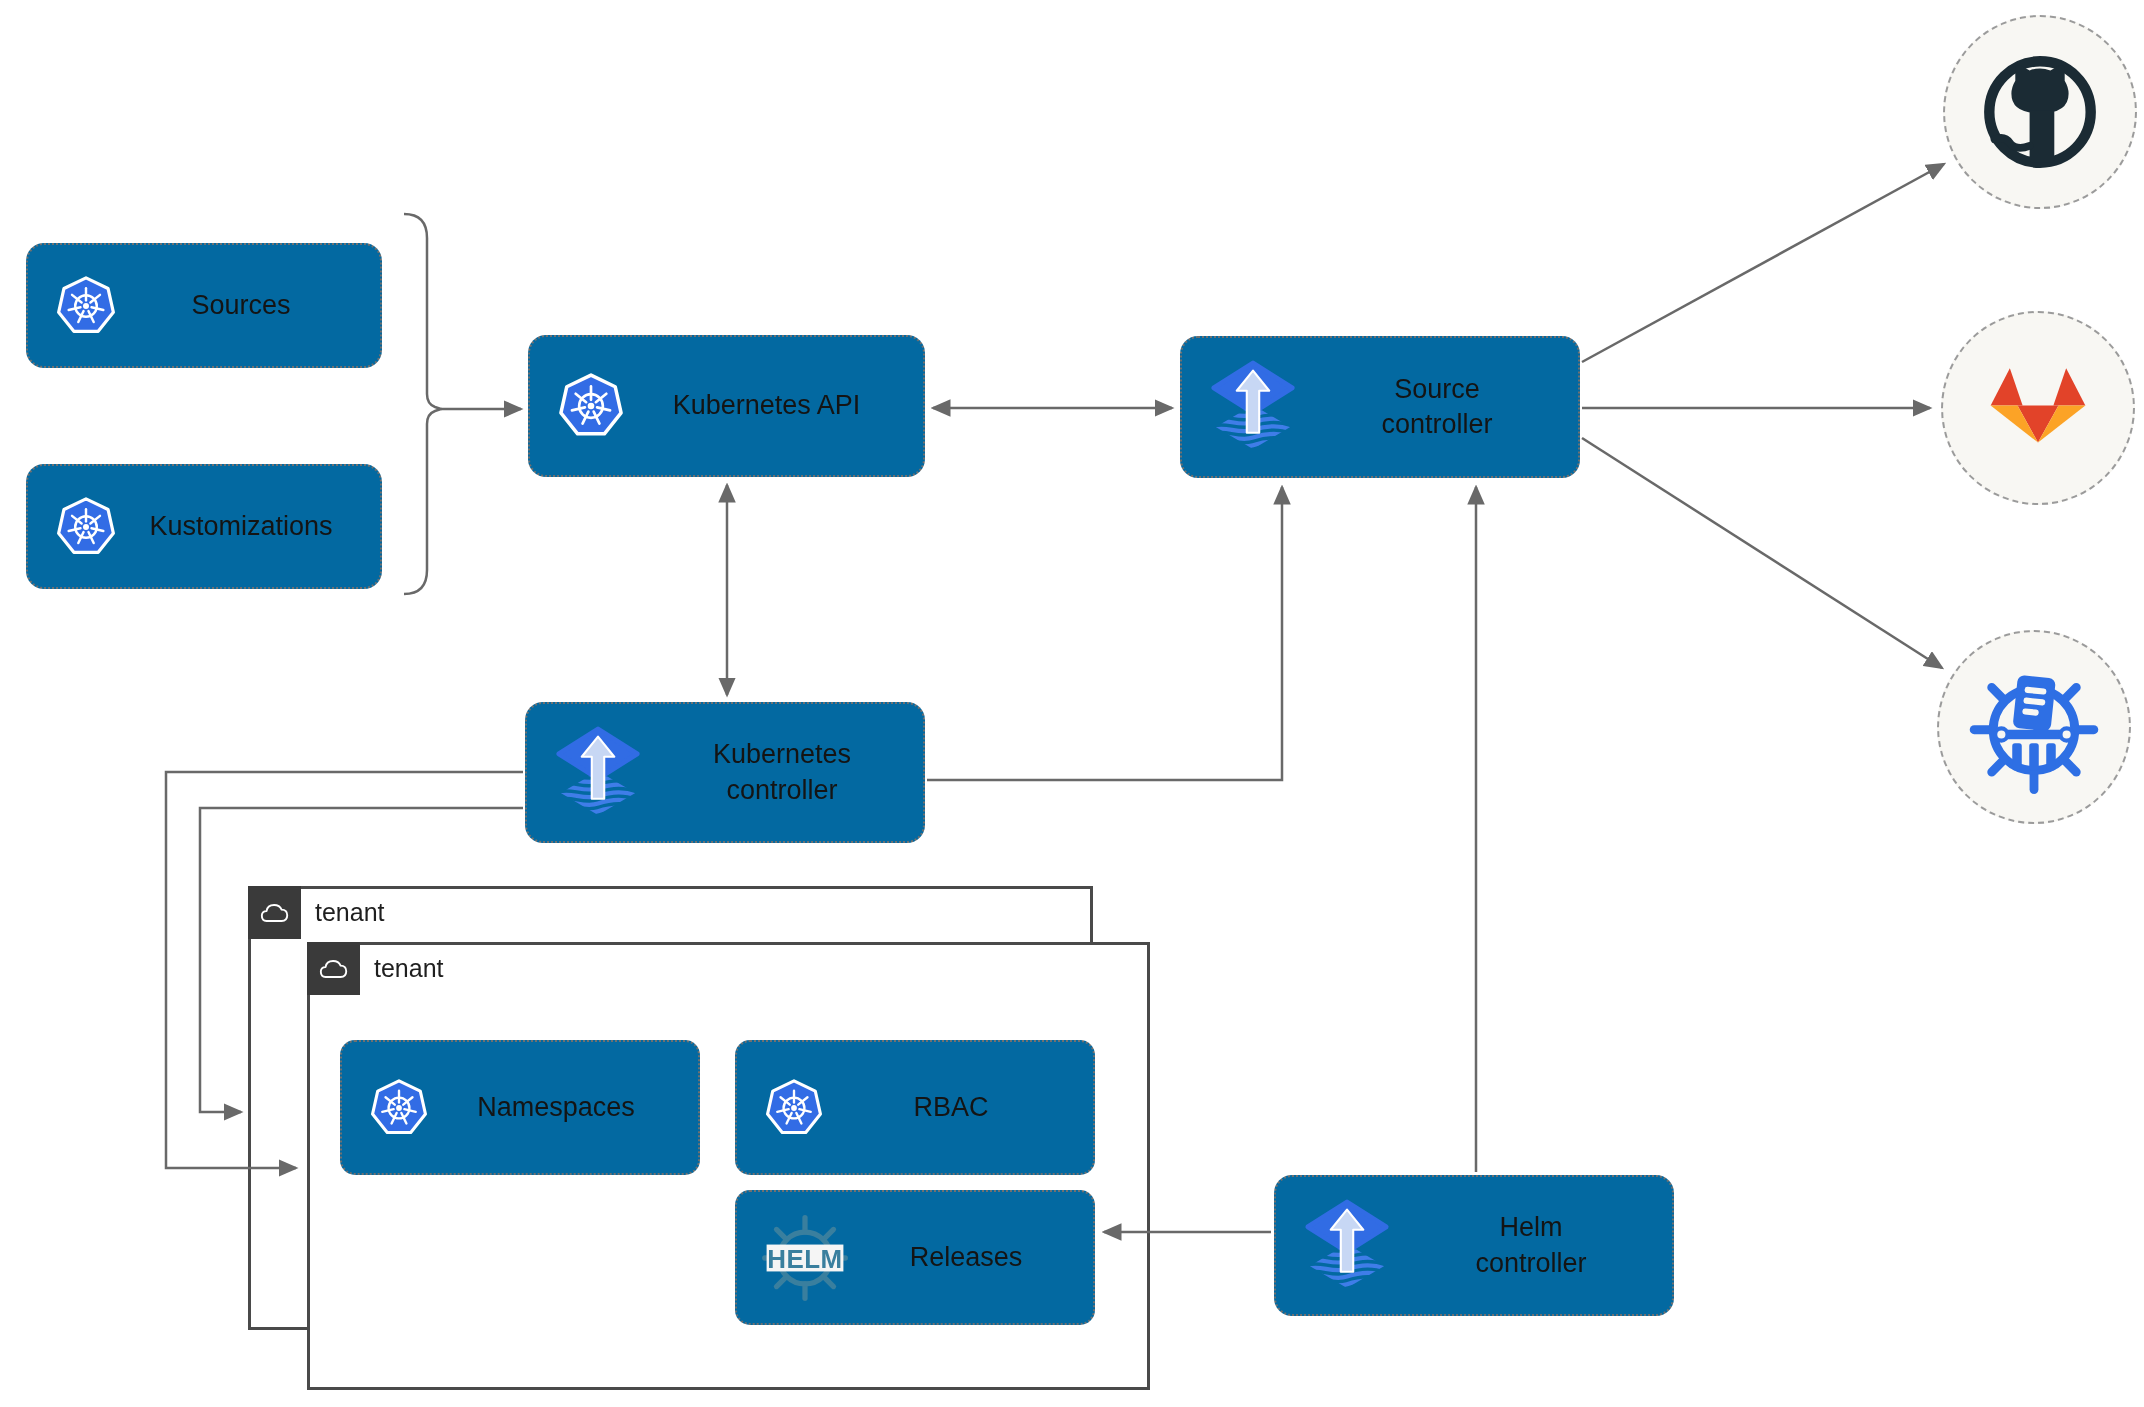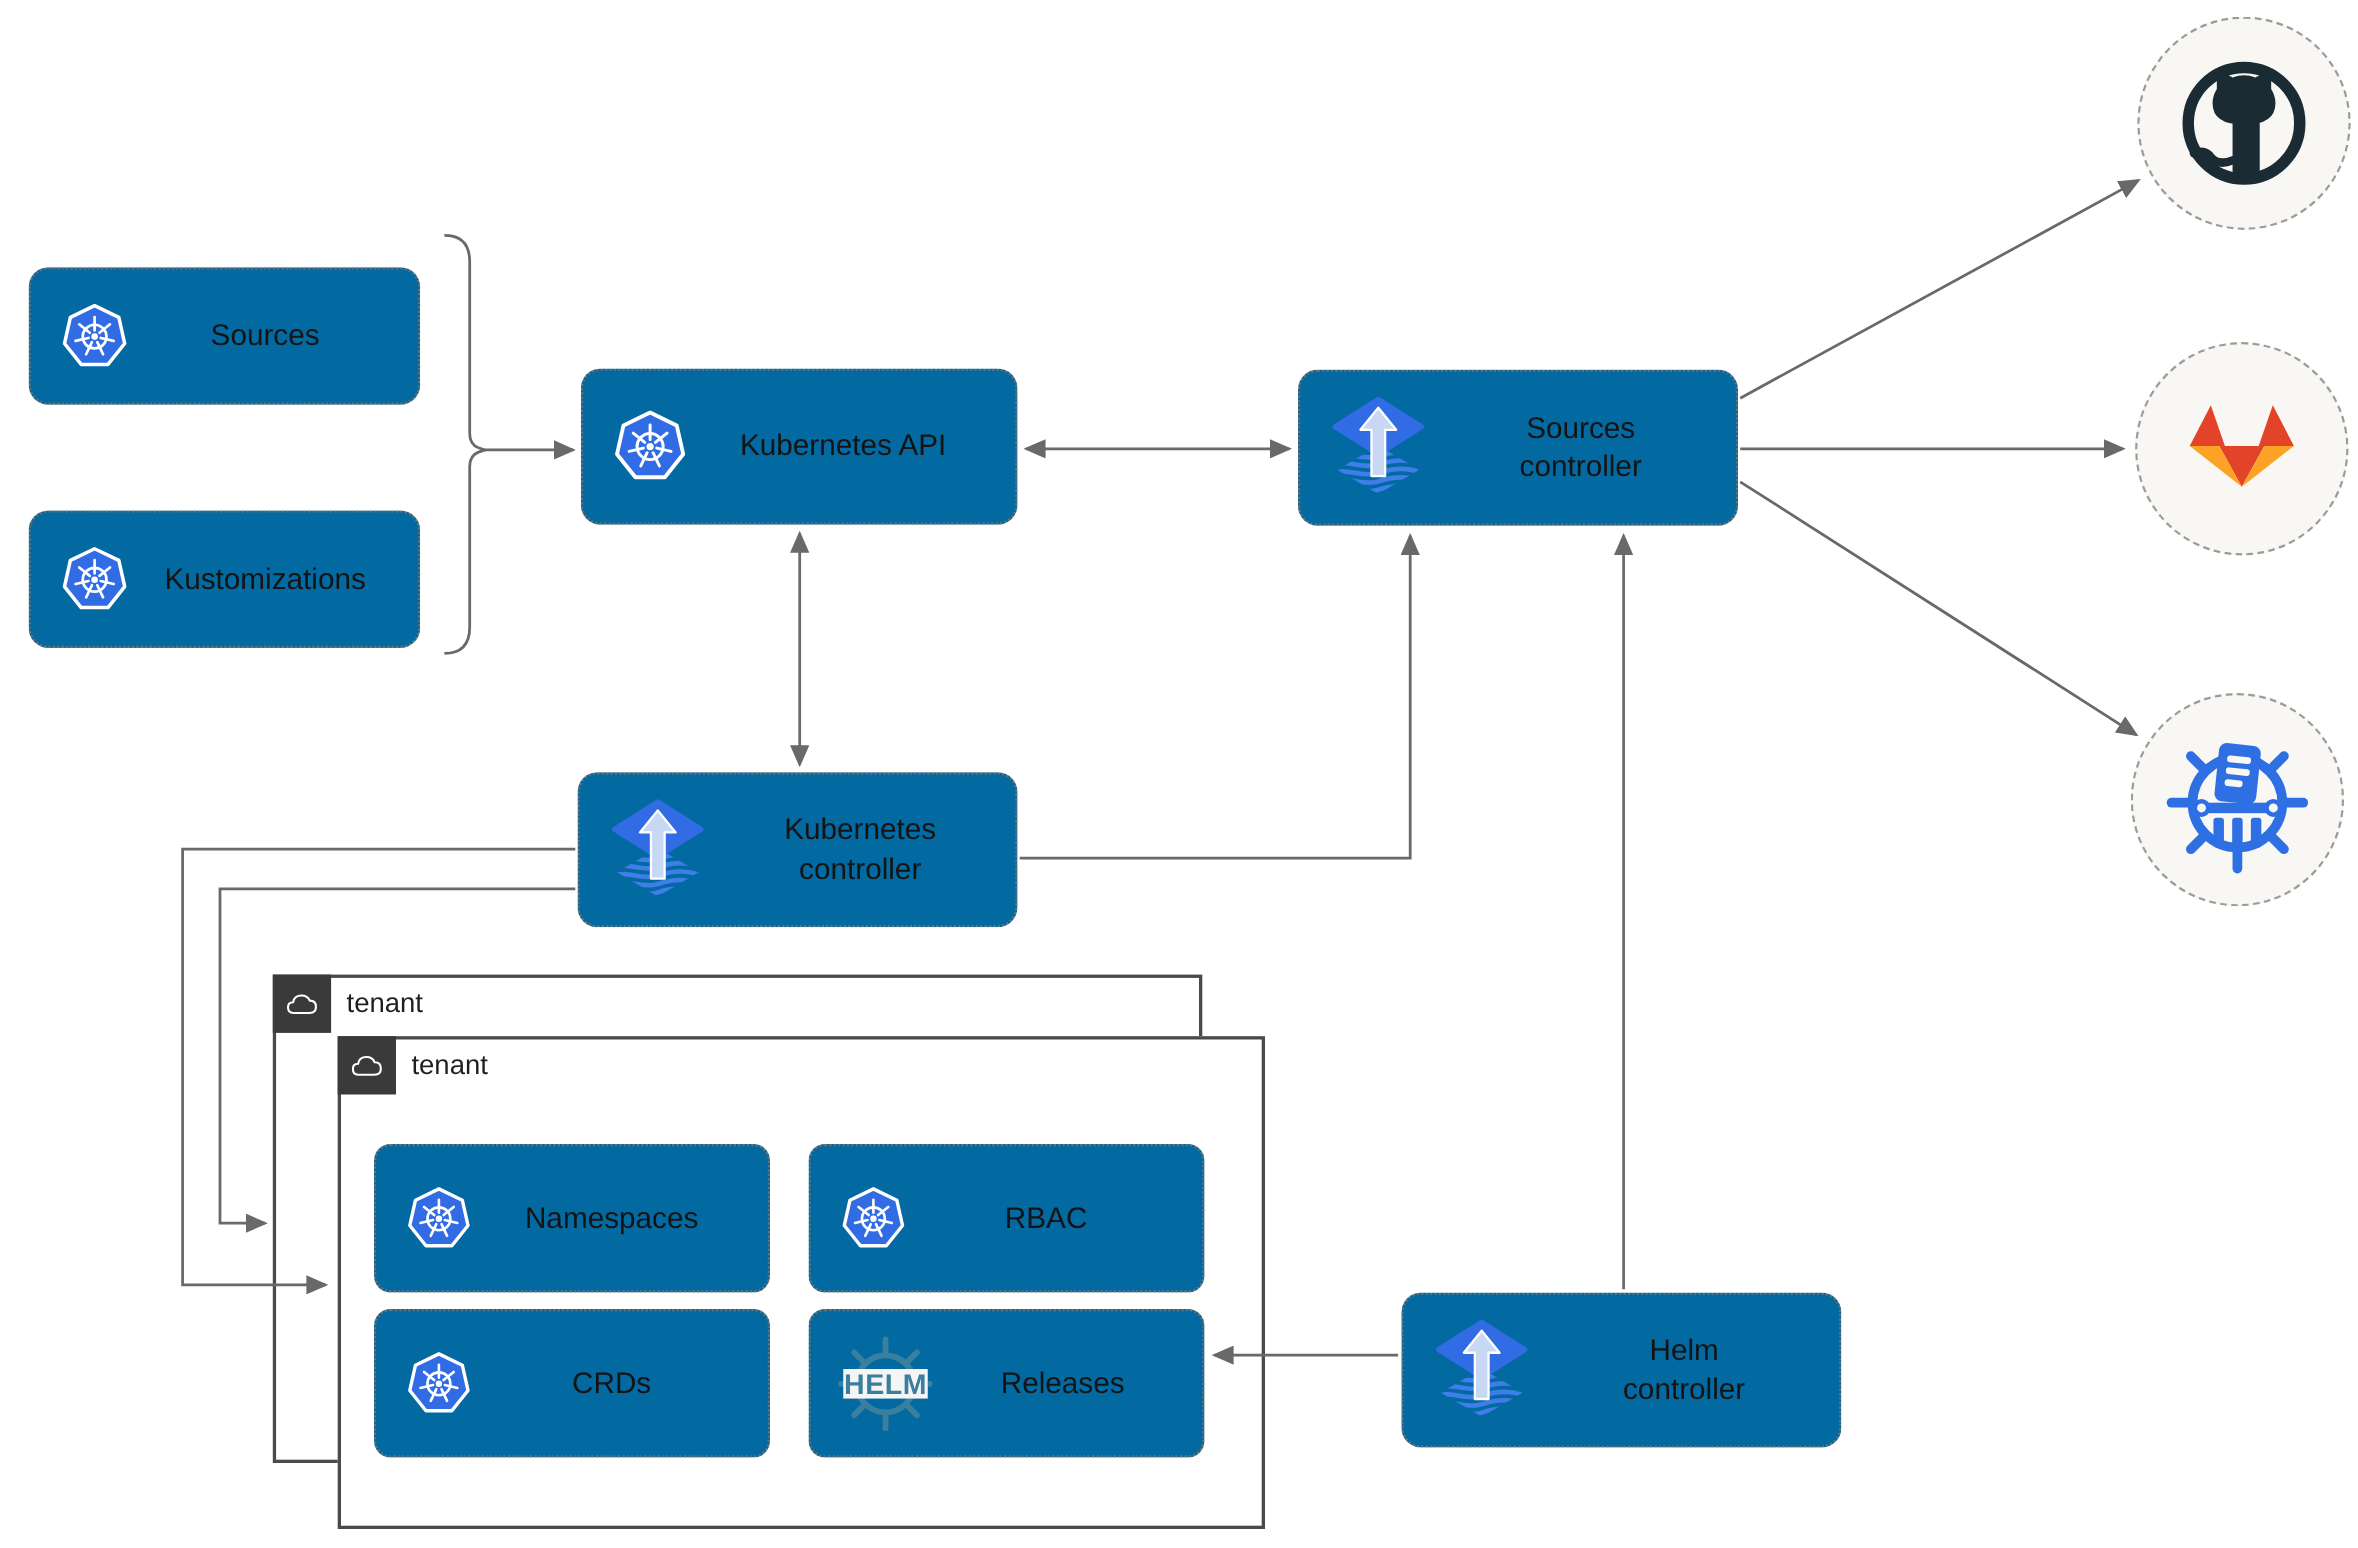--- a/index.html
+++ b/index.html
@@ -164,21 +164,21 @@
     <svg class="nicon" width="66" height="68">
         <use href="#i-k8s"></use>
       </svg>
     <div class="nlabel">Kubernetes API</div>
   </div>
 
   <div class="node" style="left:1180px;top:336px;width:400px;height:142px;">
     <svg class="nicon" width="86" height="96">
         <use href="#i-flux"></use>
       </svg>
-    <div class="nlabel two-line">Sources controller</div>
+    <div class="nlabel two-line">Source controller</div>
   </div>
 
   <div class="node" style="left:525px;top:702px;width:400px;height:141px;">
     <svg class="nicon" width="86" height="96">
         <use href="#i-flux"></use>
       </svg>
     <div class="nlabel two-line">Kubernetes controller</div>
   </div>
 
   <div class="node" style="left:1274px;top:1175px;width:400px;height:141px;">
@@ -195,26 +195,20 @@
     <div class="nlabel">Namespaces</div>
   </div>
 
   <div class="node" style="left:735px;top:1040px;width:360px;height:135px;border-radius:15px;">
     <svg class="nicon" width="58" height="60">
         <use href="#i-k8s"></use>
       </svg>
     <div class="nlabel">RBAC</div>
   </div>
 
-  <div class="node" style="left:340px;top:1190px;width:360px;height:135px;border-radius:15px;">
-    <svg class="nicon" width="58" height="60">
-        <use href="#i-k8s"></use>
-      </svg>
-    <div class="nlabel">CRDs</div>
-  </div>
 
   <div class="node" style="left:735px;top:1190px;width:360px;height:135px;border-radius:15px;padding-left:20px;">
     <svg class="nicon" width="96" height="96" viewBox="0 0 100 100">
       <g stroke="#3A7F9E" stroke-width="5.5" stroke-linecap="round">
         <line x1="77" y1="50" x2="92" y2="50"></line>
         <line x1="69.1" y1="30.9" x2="79.7" y2="20.3"></line>
         <line x1="50" y1="23" x2="50" y2="8"></line>
         <line x1="30.9" y1="30.9" x2="20.3" y2="20.3"></line>
         <line x1="23" y1="50" x2="8" y2="50"></line>
         <line x1="30.9" y1="69.1" x2="20.3" y2="79.7"></line>

